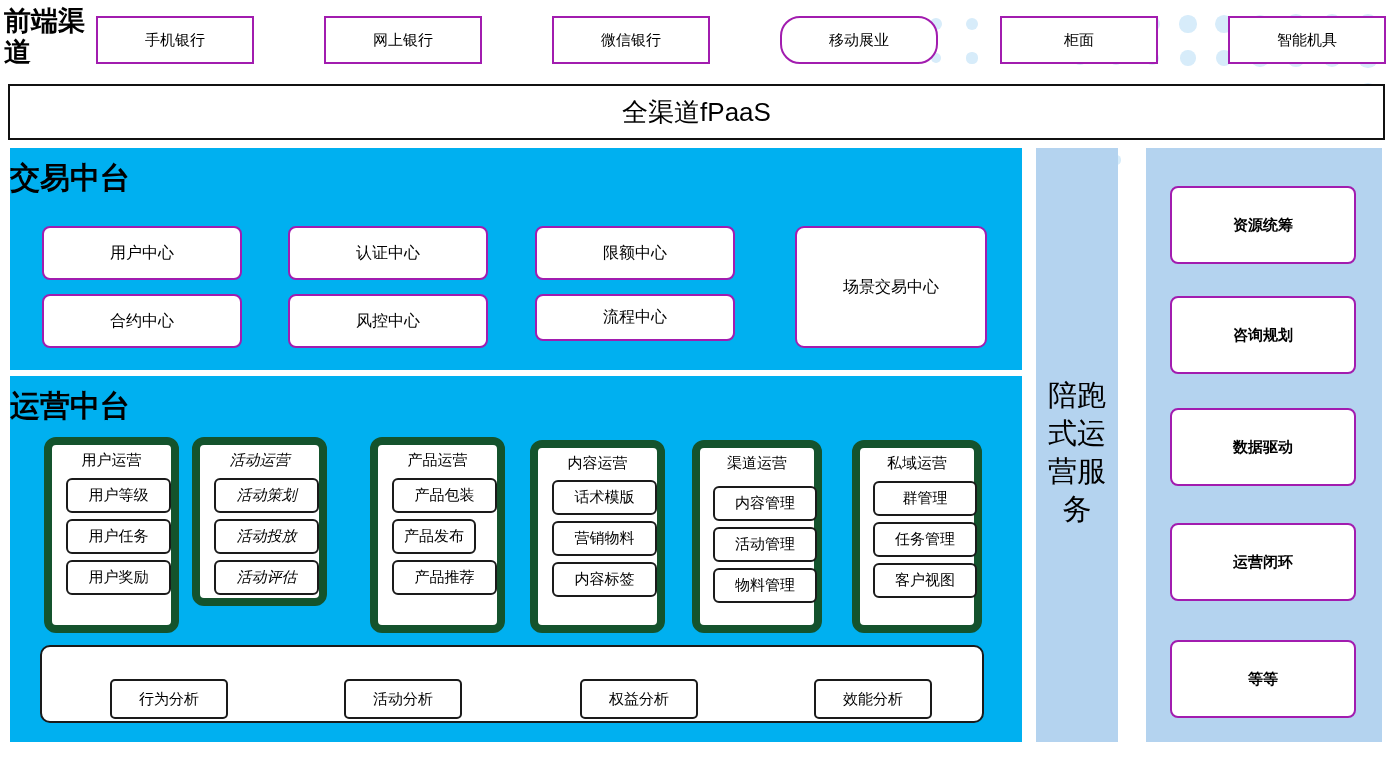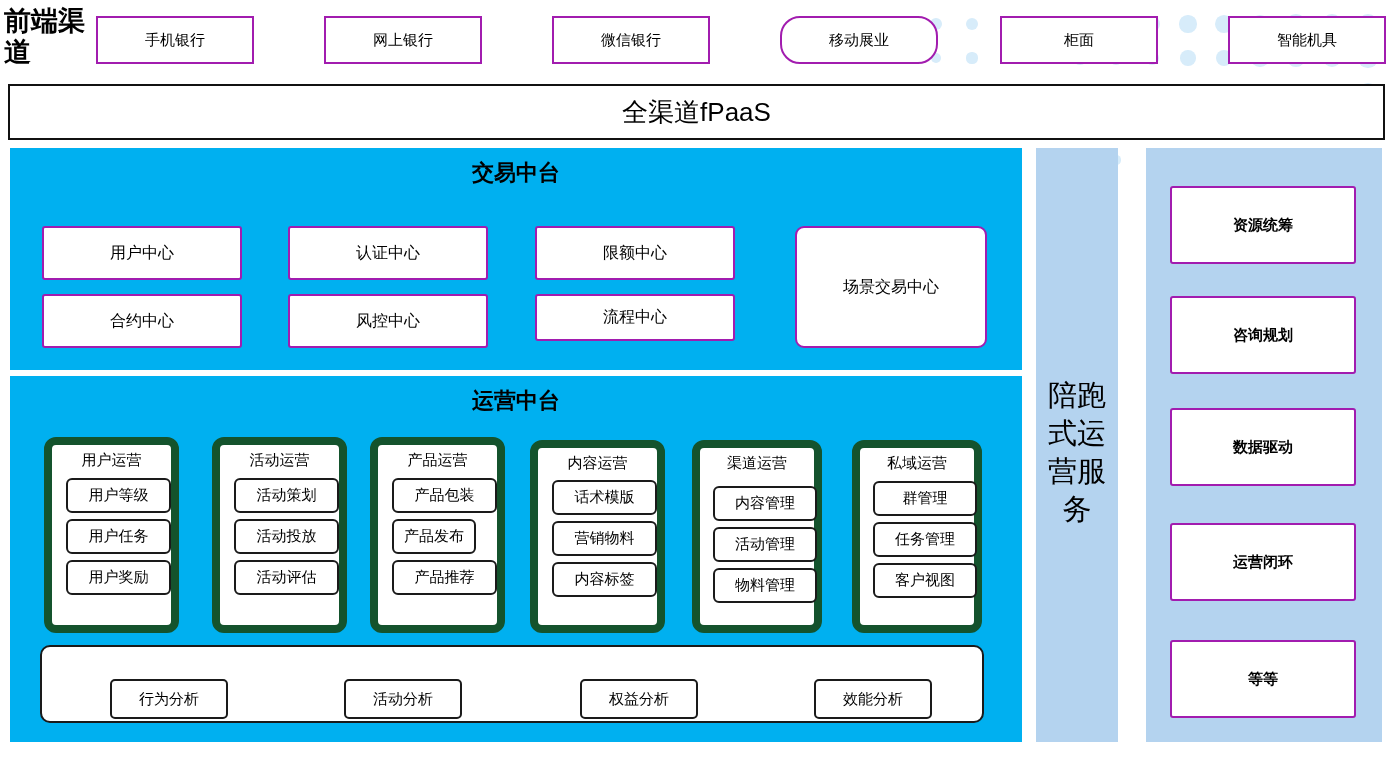--- a/index.html
+++ b/index.html
@@ -36,21 +36,21 @@
     background: #ffffff;
     border: 2px solid #a21caf;
     box-sizing: border-box;
     display: flex;
     align-items: center;
     justify-content: center;
     text-align: center;
     z-index: 3;
   }
   .wbox.sq { border-radius: 0; }
-  .wbox.rnd { border-radius: 3px; }
+  .wbox.rnd { border-radius: 8px; }
   .wbox.rnd2 { border-radius: 9px; }
 
   
   #channel-label {
     position: absolute;
     left: 4px;
     top: 6px;
     width: 88px;
     height: 66px;
     font-family: "Liberation Serif", "DejaVu Serif", serif;
@@ -84,24 +84,23 @@
   }
   
   .cyan-panel {
     position: absolute;
     background: #00b0f0;
     z-index: 1;
   }
   .panel-title {
     position: absolute;
     width: 100%;
-    text-align: center;
     font-family: "Liberation Serif", "DejaVu Serif", serif;
     font-weight: bold;
-    font-size: 22px;
+    font-size: 30px;
     color: #000000;
     z-index: 2;
   }
   
   .opcol {
     position: absolute;
     background: #ffffff;
     border: 8px solid #14532d;
     border-radius: 12px;
     box-sizing: border-box;
@@ -321,21 +320,21 @@
       <span>用户等级</span>
     </div>
     <div class="opitem" style="left:14px; top:74px; width:105px; height:35px;">
       <span>用户任务</span>
     </div>
     <div class="opitem" style="left:14px; top:115px; width:105px; height:35px;">
       <span>用户奖励</span>
     </div>
   </div>
 
-  <div class="opcol" style="left:212px; top:437px; width:135px; height:196px;">
+  <div class="opcol" style="left:192px; top:437px; width:135px; height:169px;font-style:italic;">
     <div class="opcol-title">活动运营</div>
     <div class="opitem" style="left:14px; top:33px; width:105px; height:35px;">
       <span>活动策划</span>
     </div>
     <div class="opitem" style="left:14px; top:74px; width:105px; height:35px;">
       <span>活动投放</span>
     </div>
     <div class="opitem" style="left:14px; top:115px; width:105px; height:35px;">
       <span>活动评估</span>
     </div>

